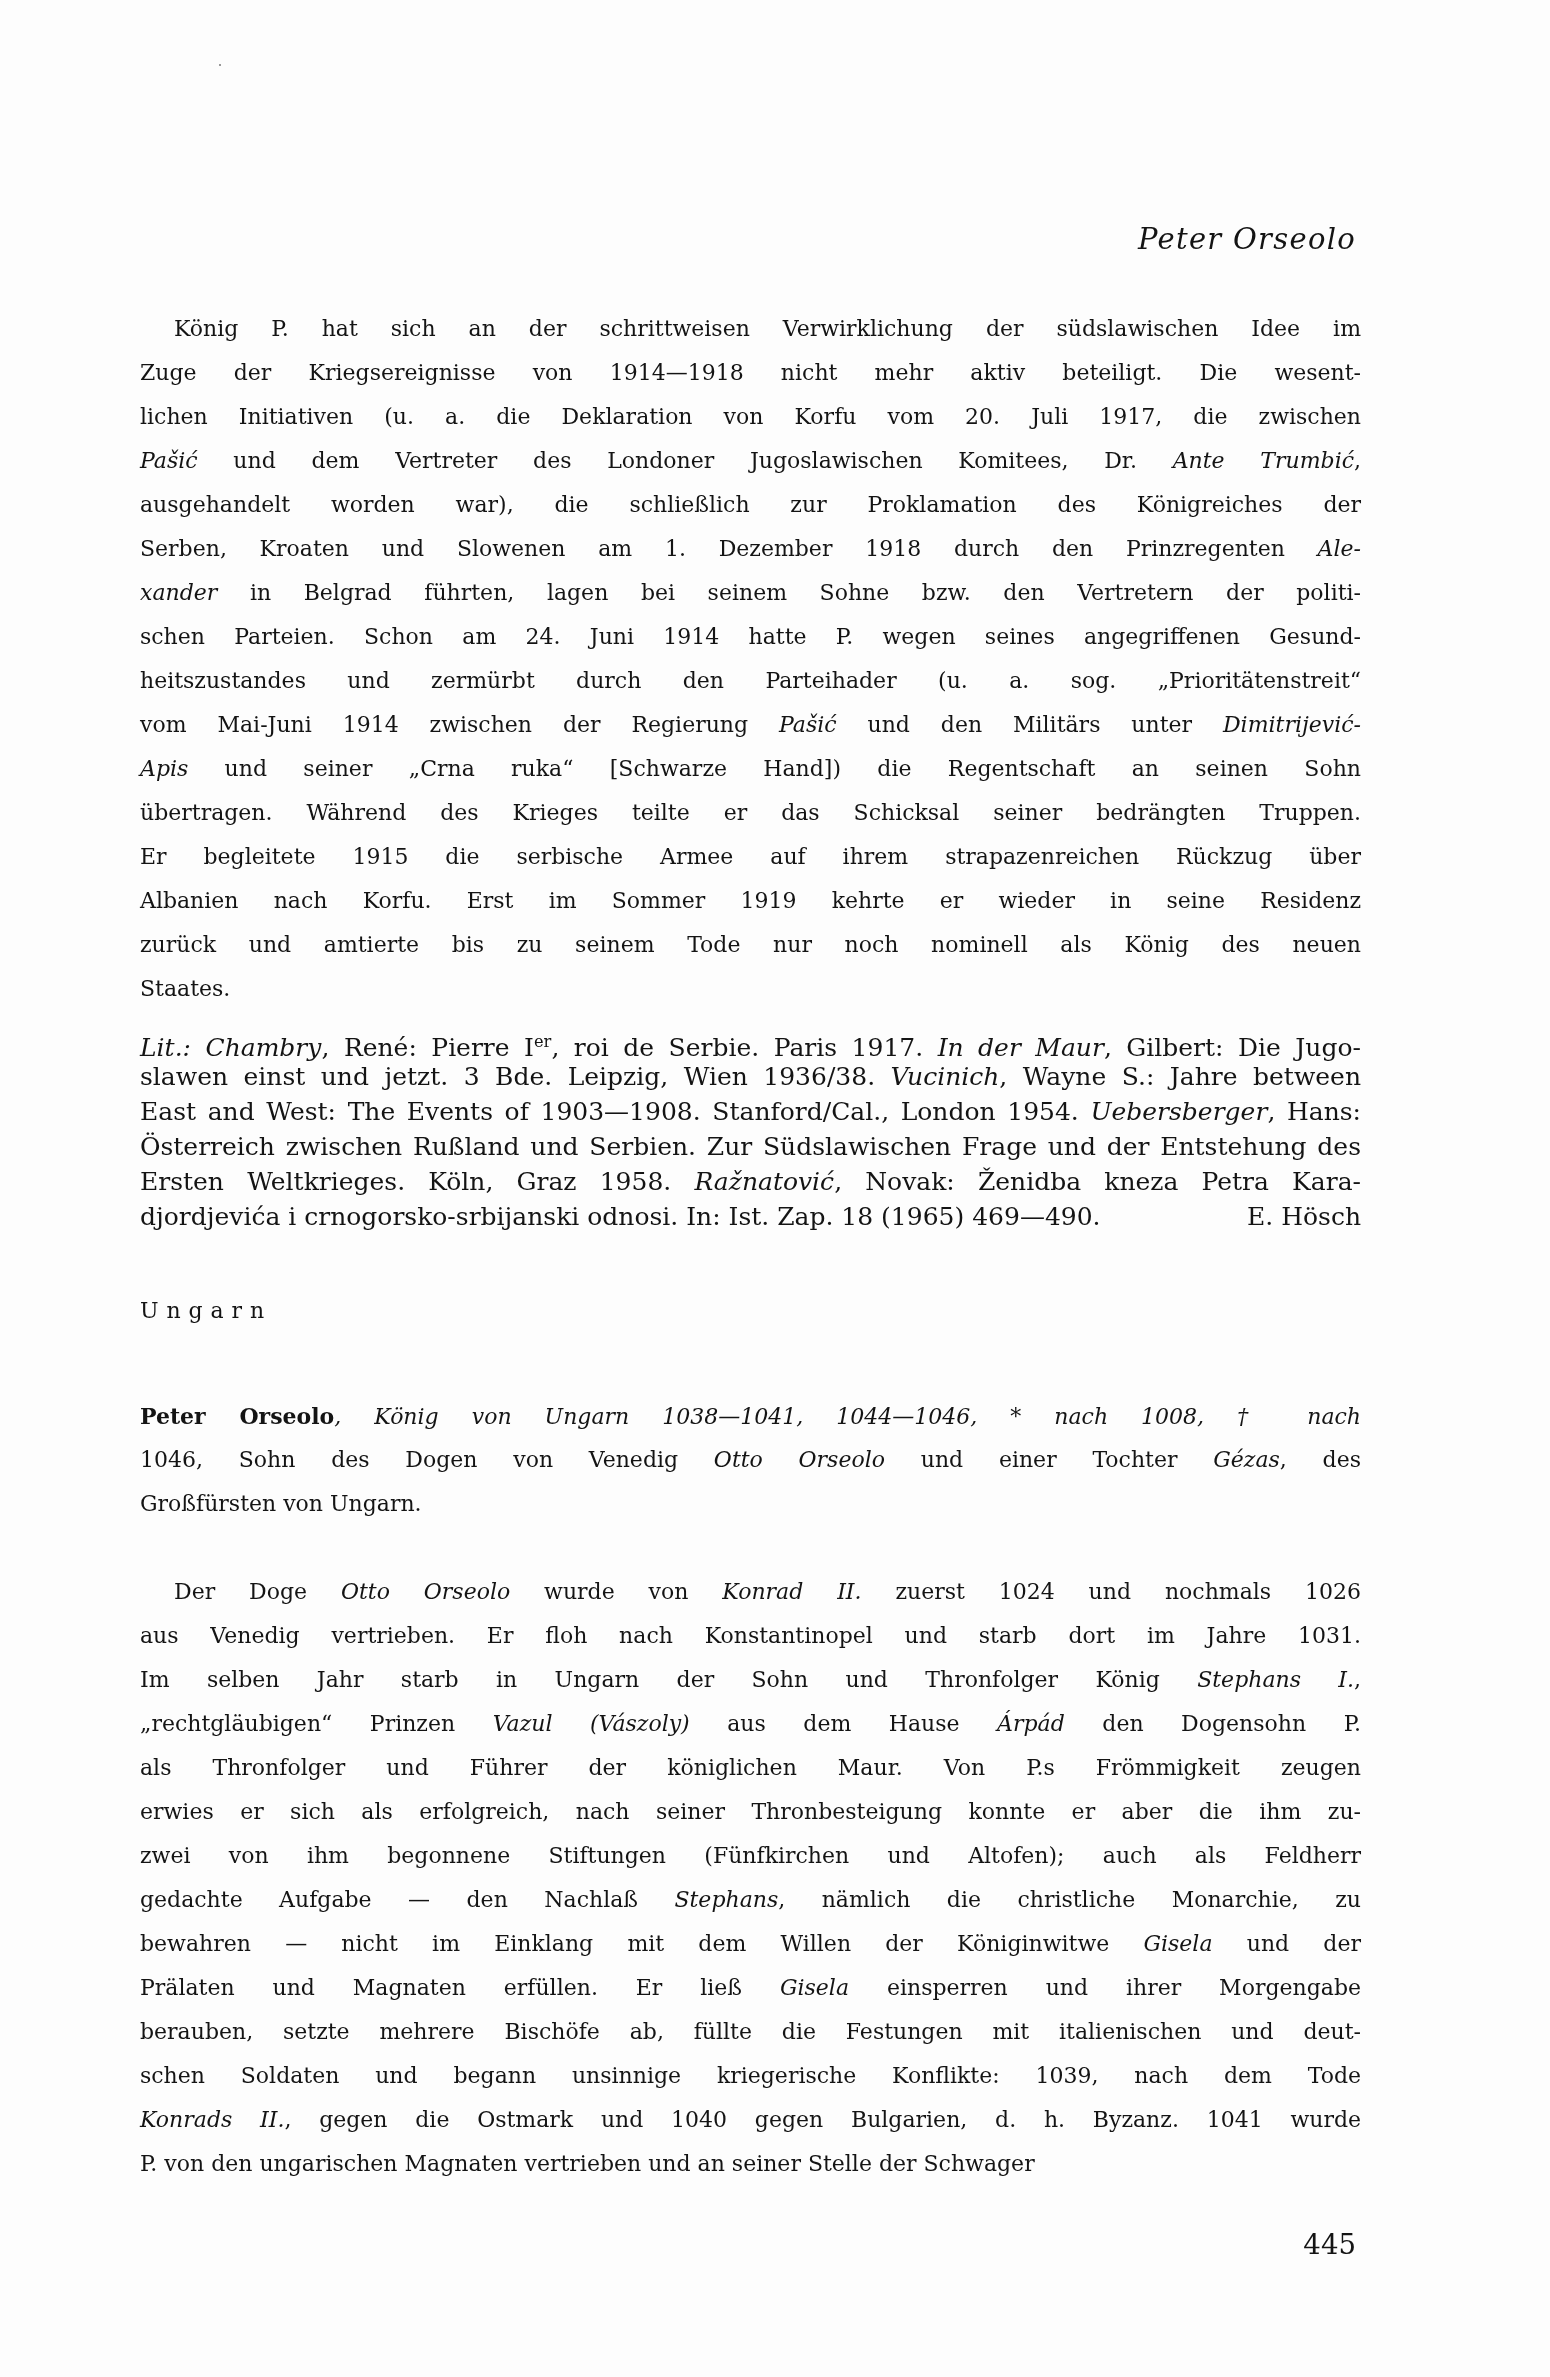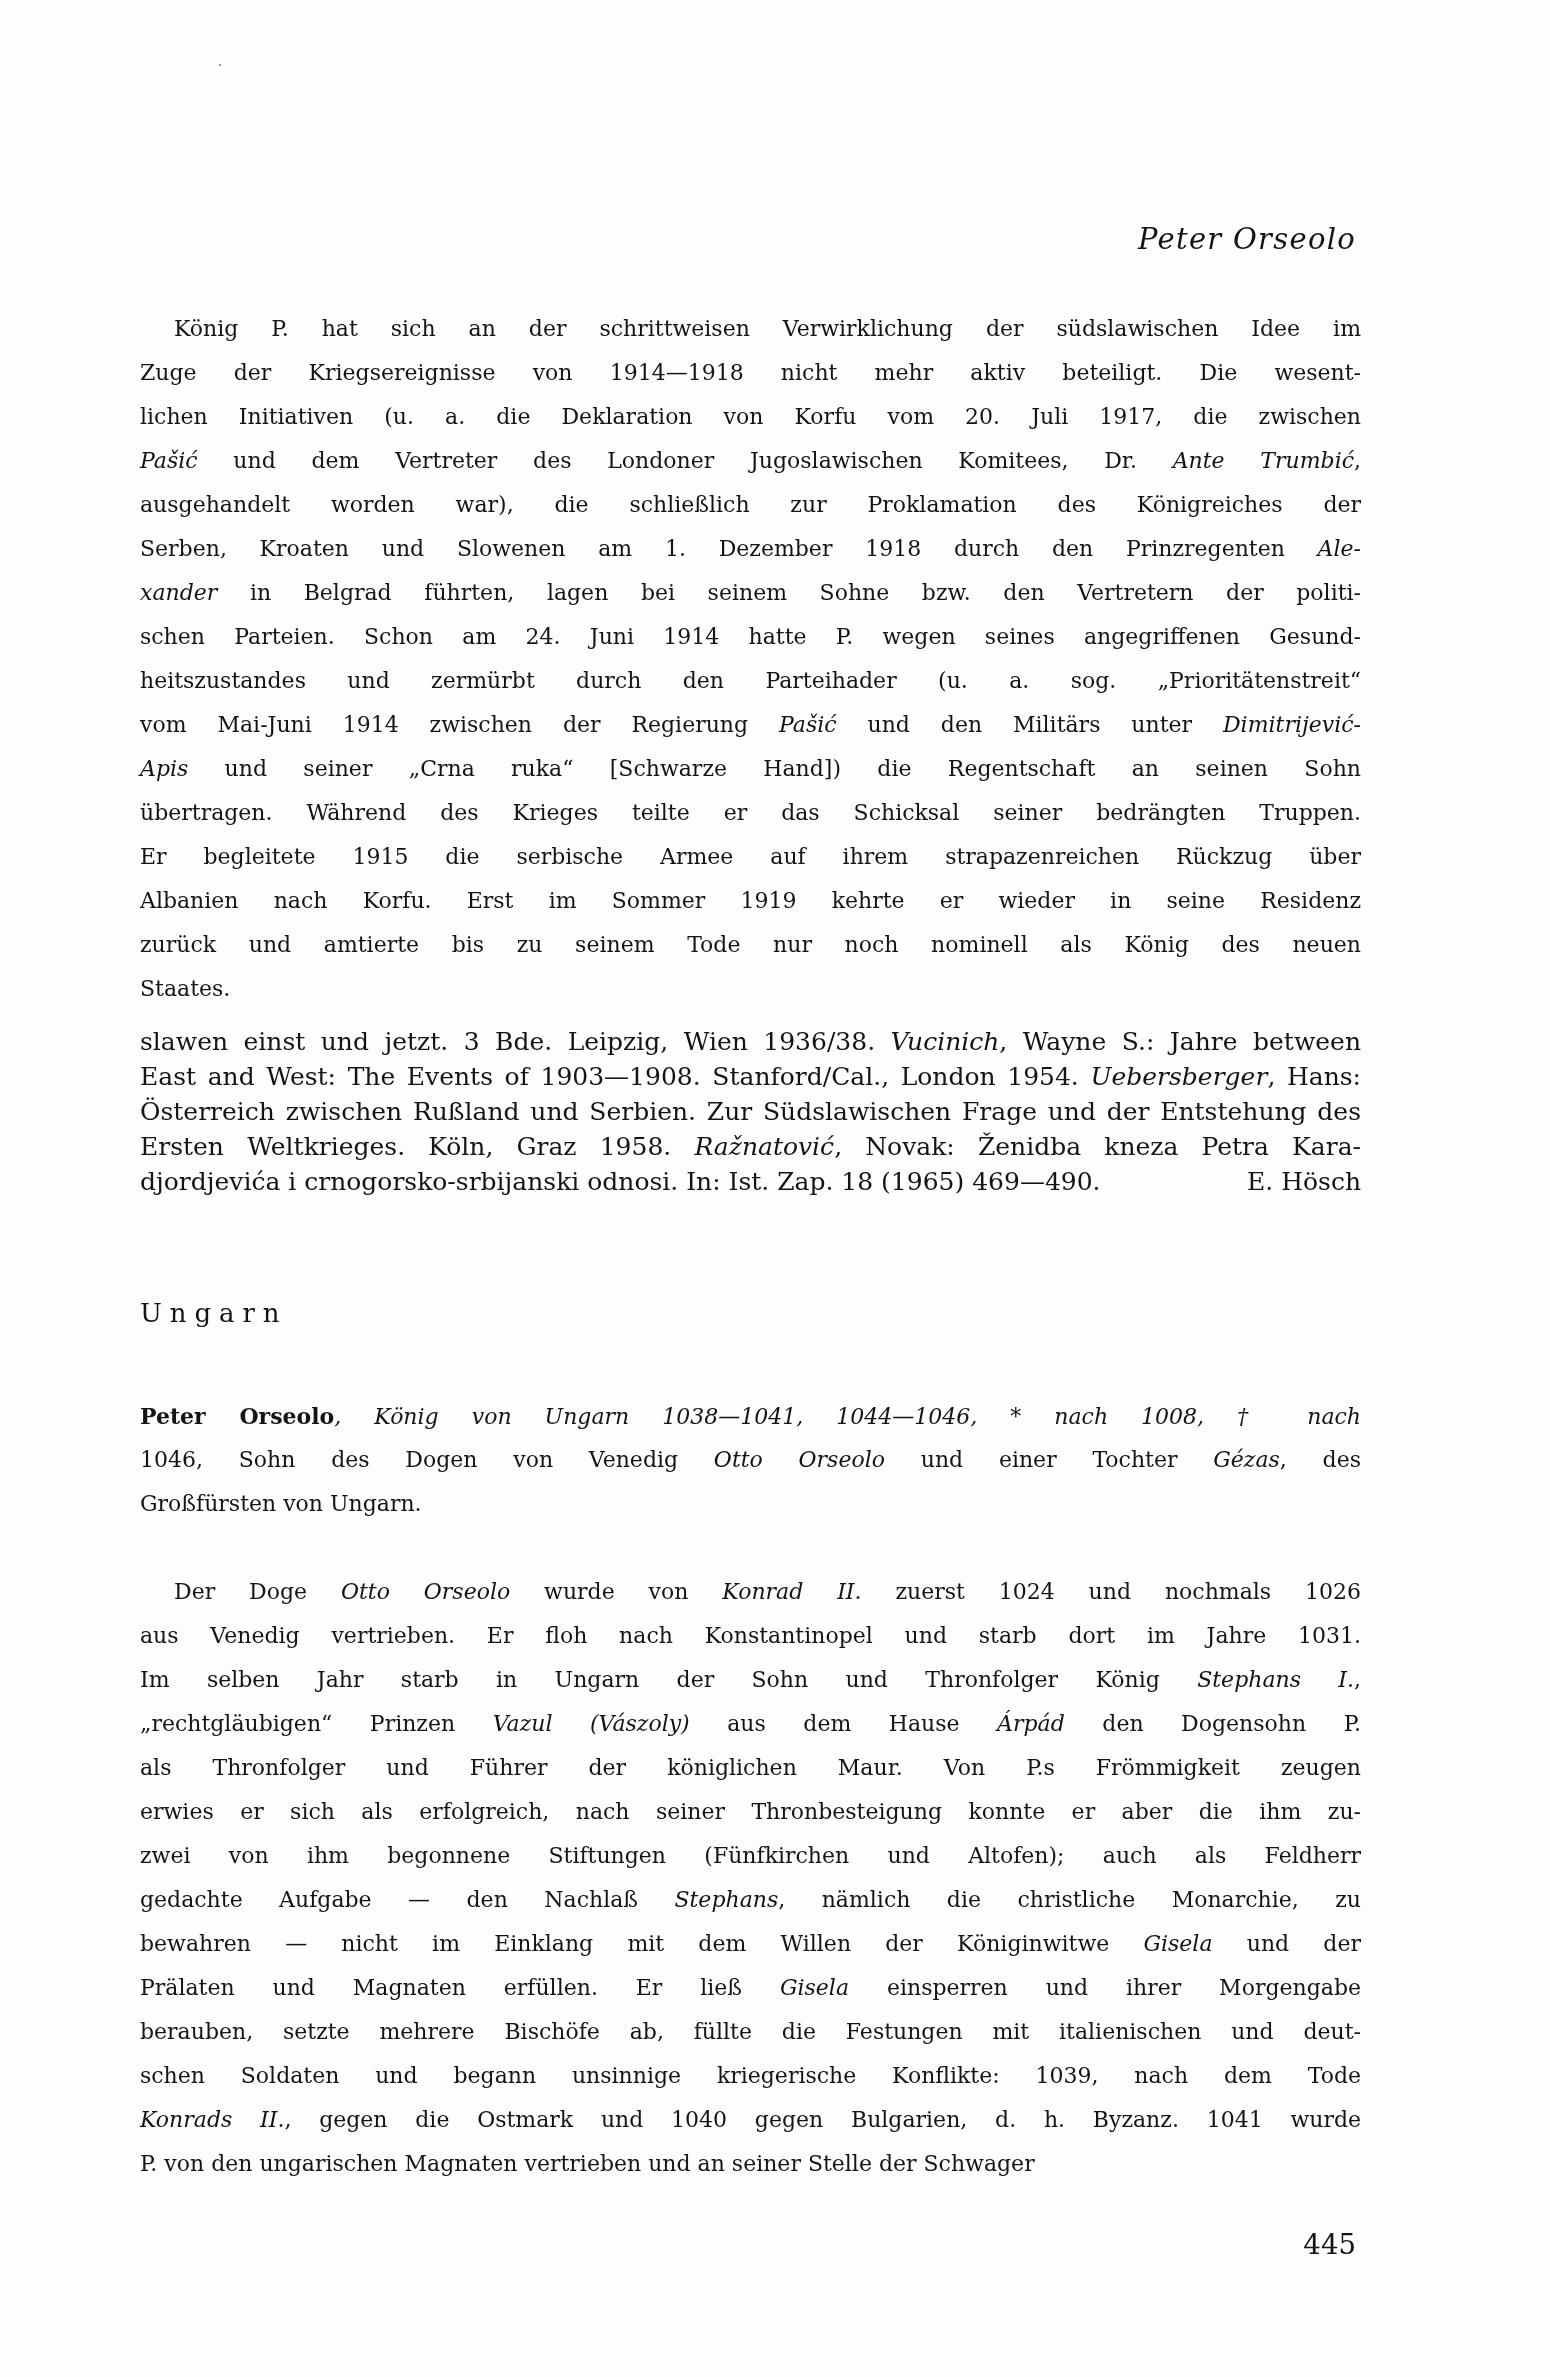--- a/index.html
+++ b/index.html
@@ -20,21 +20,21 @@
   .line.last { text-align-last: left; }
   .body-text { font-size: 22px; line-height: 44px; }
   .body-text .line { height: 44px; }
   .indent { padding-left: 34px; }
   .lit-text { font-size: 25px; line-height: 35px; }
   .lit-text .line { height: 35px; }
   .para1 { top: 307px; }
   .lit { top: 1024px; }
   .section-title {
     position: absolute; left: 140px; top: 1298px;
-    font-size: 26px; letter-spacing: 7.9px;
+    font-size: 22px; letter-spacing: 7.9px;
   }
   .para2 { top: 1394px; }
   .para3 { top: 1527px; margin-top: 43px; }
   i { font-style: italic; }
   b { font-weight: bold; }
   .author { float: right; }
   .page-number {
     position: absolute; top: 2228px; right: 194px; font-size: 27.6px;
   }
   .speck { position: absolute; left: 219px; top: 64px; width: 2px; height: 2px; background: #999; }
@@ -59,20 +59,21 @@
     <span class="line"><span>vom Mai-Juni 1914 zwischen der Regierung </span><i>Pašić</i><span> und den Militärs unter </span><i>Dimitrijević-</i></span>
     <span class="line"><i>Apis</i><span> und seiner „Crna ruka“ [Schwarze Hand]) die Regentschaft an seinen Sohn</span></span>
     <span class="line"><span>übertragen. Während des Krieges teilte er das Schicksal seiner bedrängten Truppen.</span></span>
     <span class="line"><span>Er begleitete 1915 die serbische Armee auf ihrem strapazenreichen Rückzug über</span></span>
     <span class="line"><span>Albanien nach Korfu. Erst im Sommer 1919 kehrte er wieder in seine Residenz</span></span>
     <span class="line"><span>zurück und amtierte bis zu seinem Tode nur noch nominell als König des neuen</span></span>
     <span class="line last"><span>Staates.</span></span>
   </div>
 
 <div class="block lit-text lit">
+    <span class="line"><i>Lit.: </i><i>Chambry</i><span>, René: Pierre I</span><sup style="font-size: 0.65em;">er</sup><span>, roi de Serbie. Paris 1917. </span><i>In der Maur</i><span>, Gilbert: Die Jugo-</span></span>
     <span class="line"><span>slawen einst und jetzt. 3 Bde. Leipzig, Wien 1936/38. </span><i>Vucinich</i><span>, Wayne S.: Jahre between</span></span>
     <span class="line"><span>East and West: The Events of 1903—1908. Stanford/Cal., London 1954. </span><i>Uebersberger</i><span>, Hans:</span></span>
     <span class="line"><span>Österreich zwischen Rußland und Serbien. Zur Südslawischen Frage und der Entstehung des</span></span>
     <span class="line"><span>Ersten Weltkrieges. Köln, Graz 1958. </span><i>Ražnatović</i><span>, Novak: Ženidba kneza Petra Kara-</span></span>
     <span class="line last"><span>djordjevića i crnogorsko-srbijanski odnosi. In: Ist. Zap. 18 (1965) 469—490.</span><span class="author">E. Hösch</span></span>
   </div>
 
 <div class="section-title">Ungarn</div>
 
 <div class="block body-text para2">

